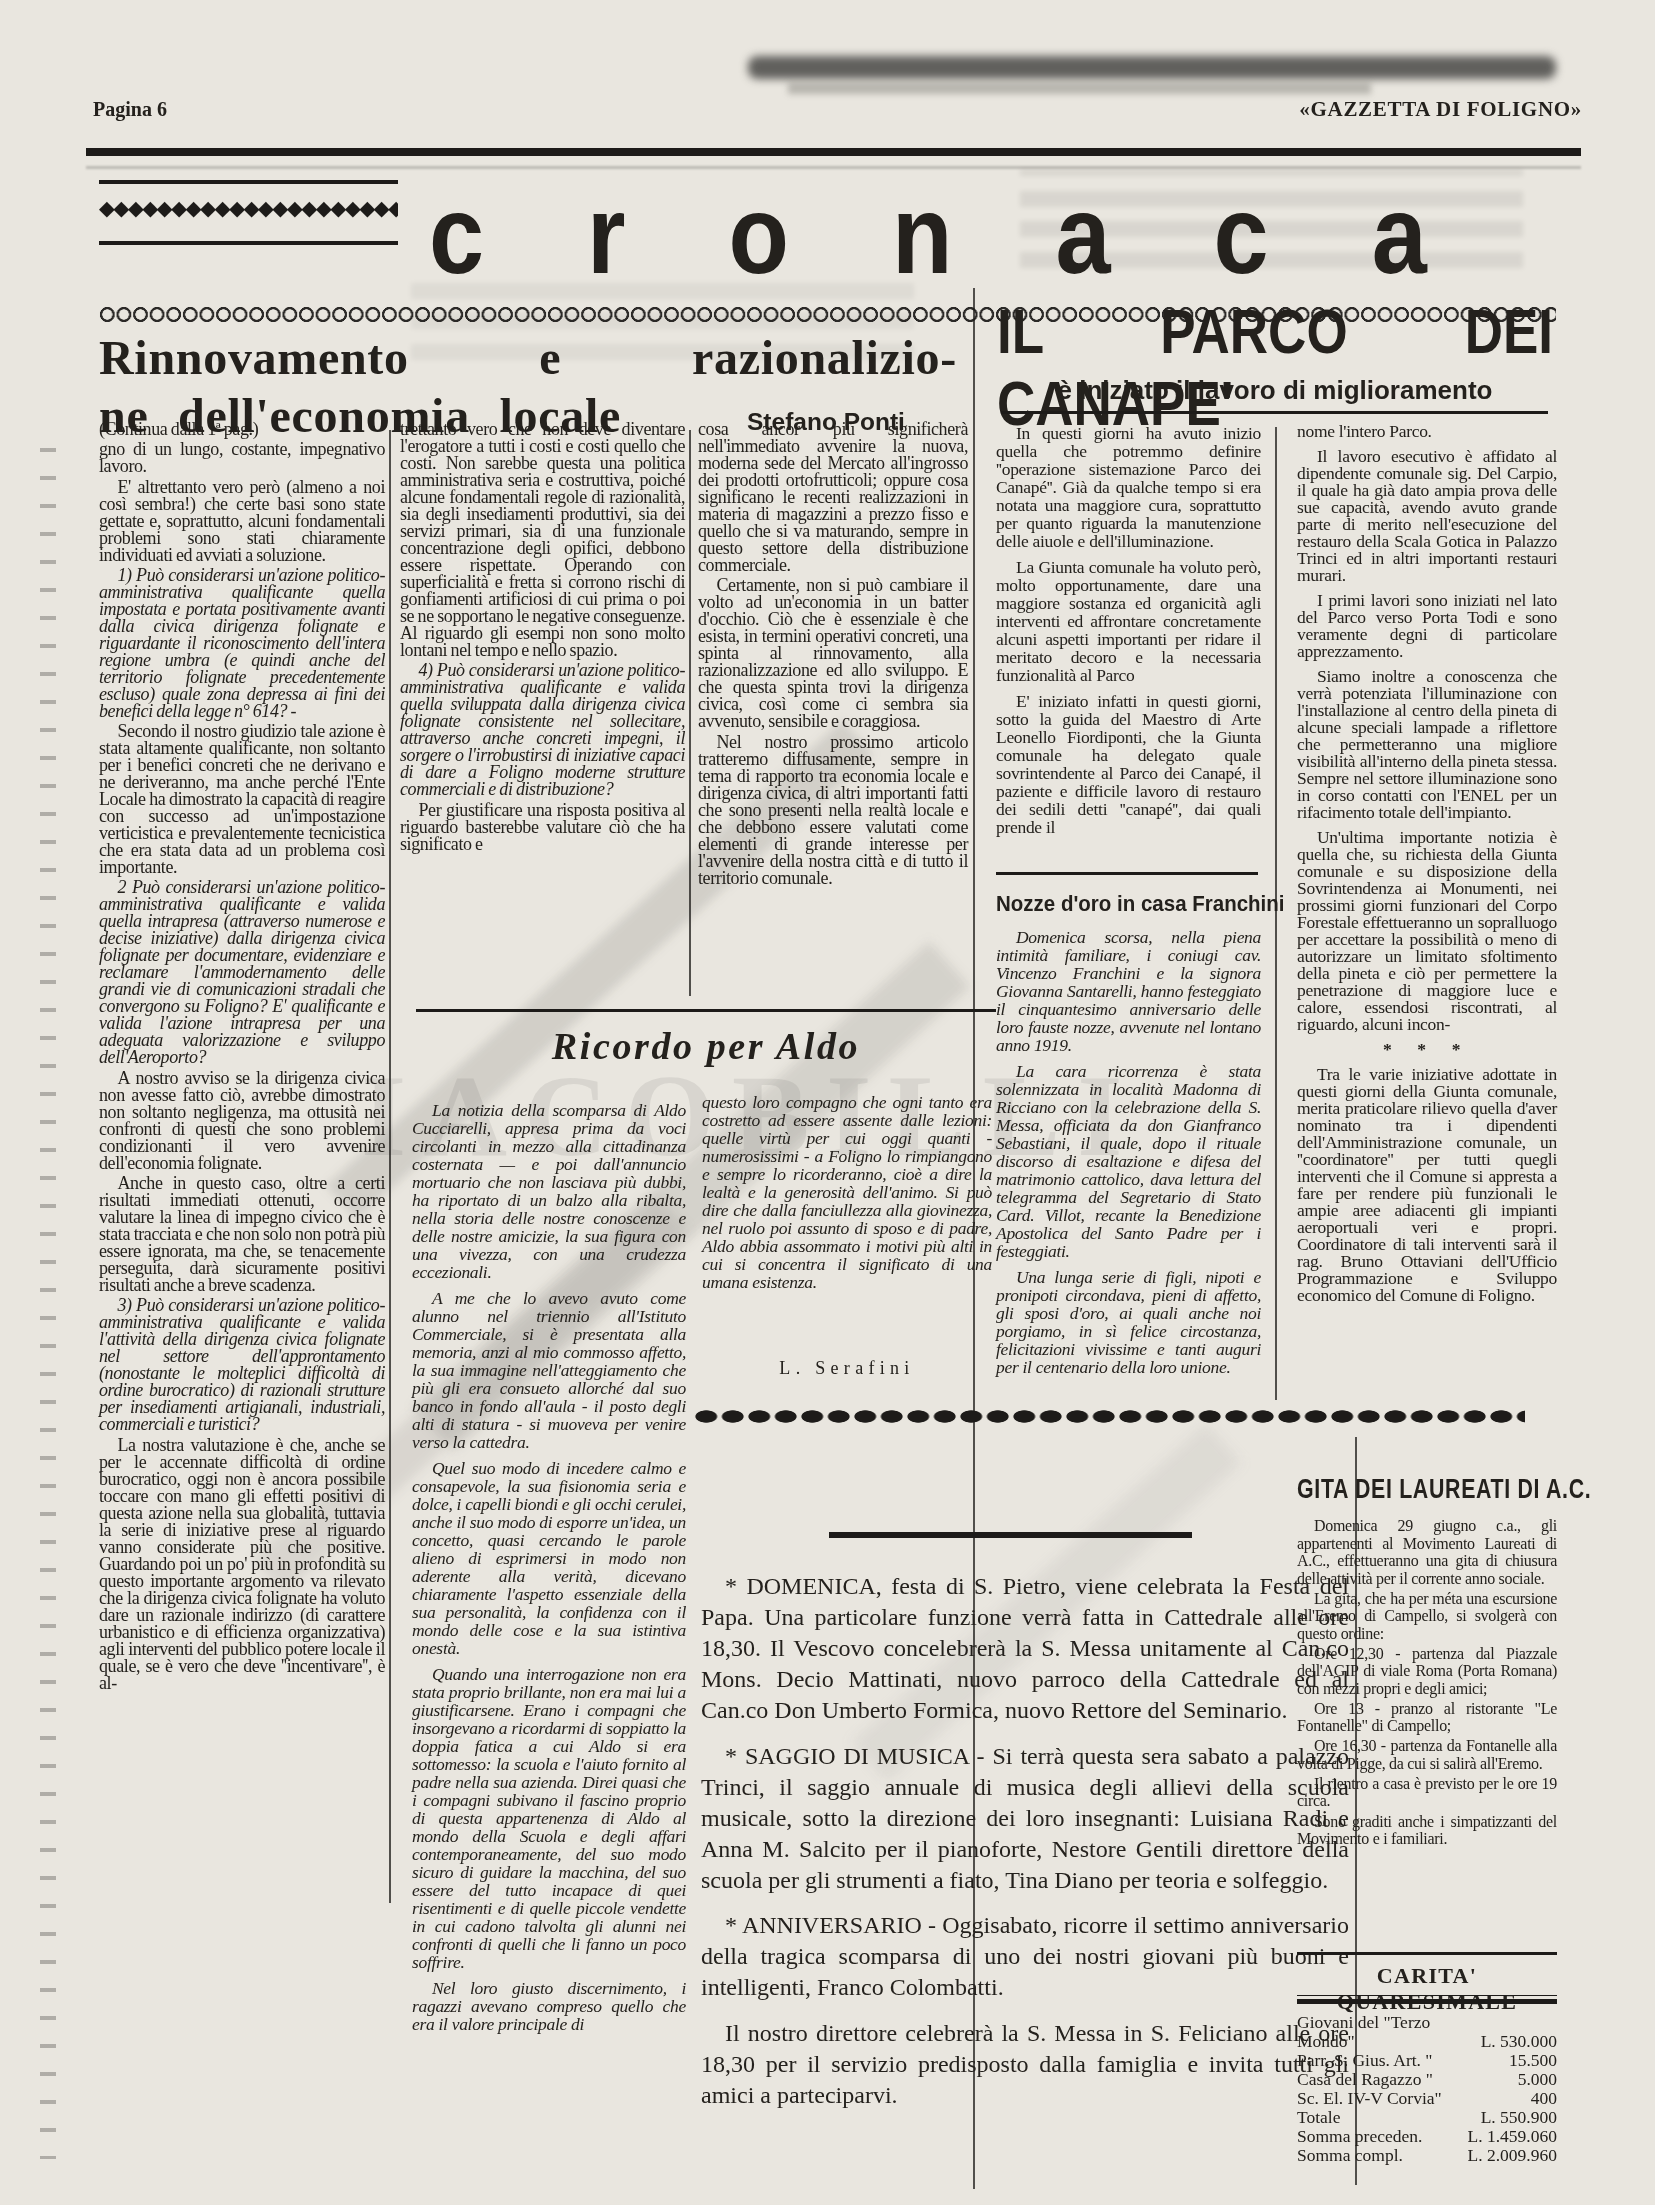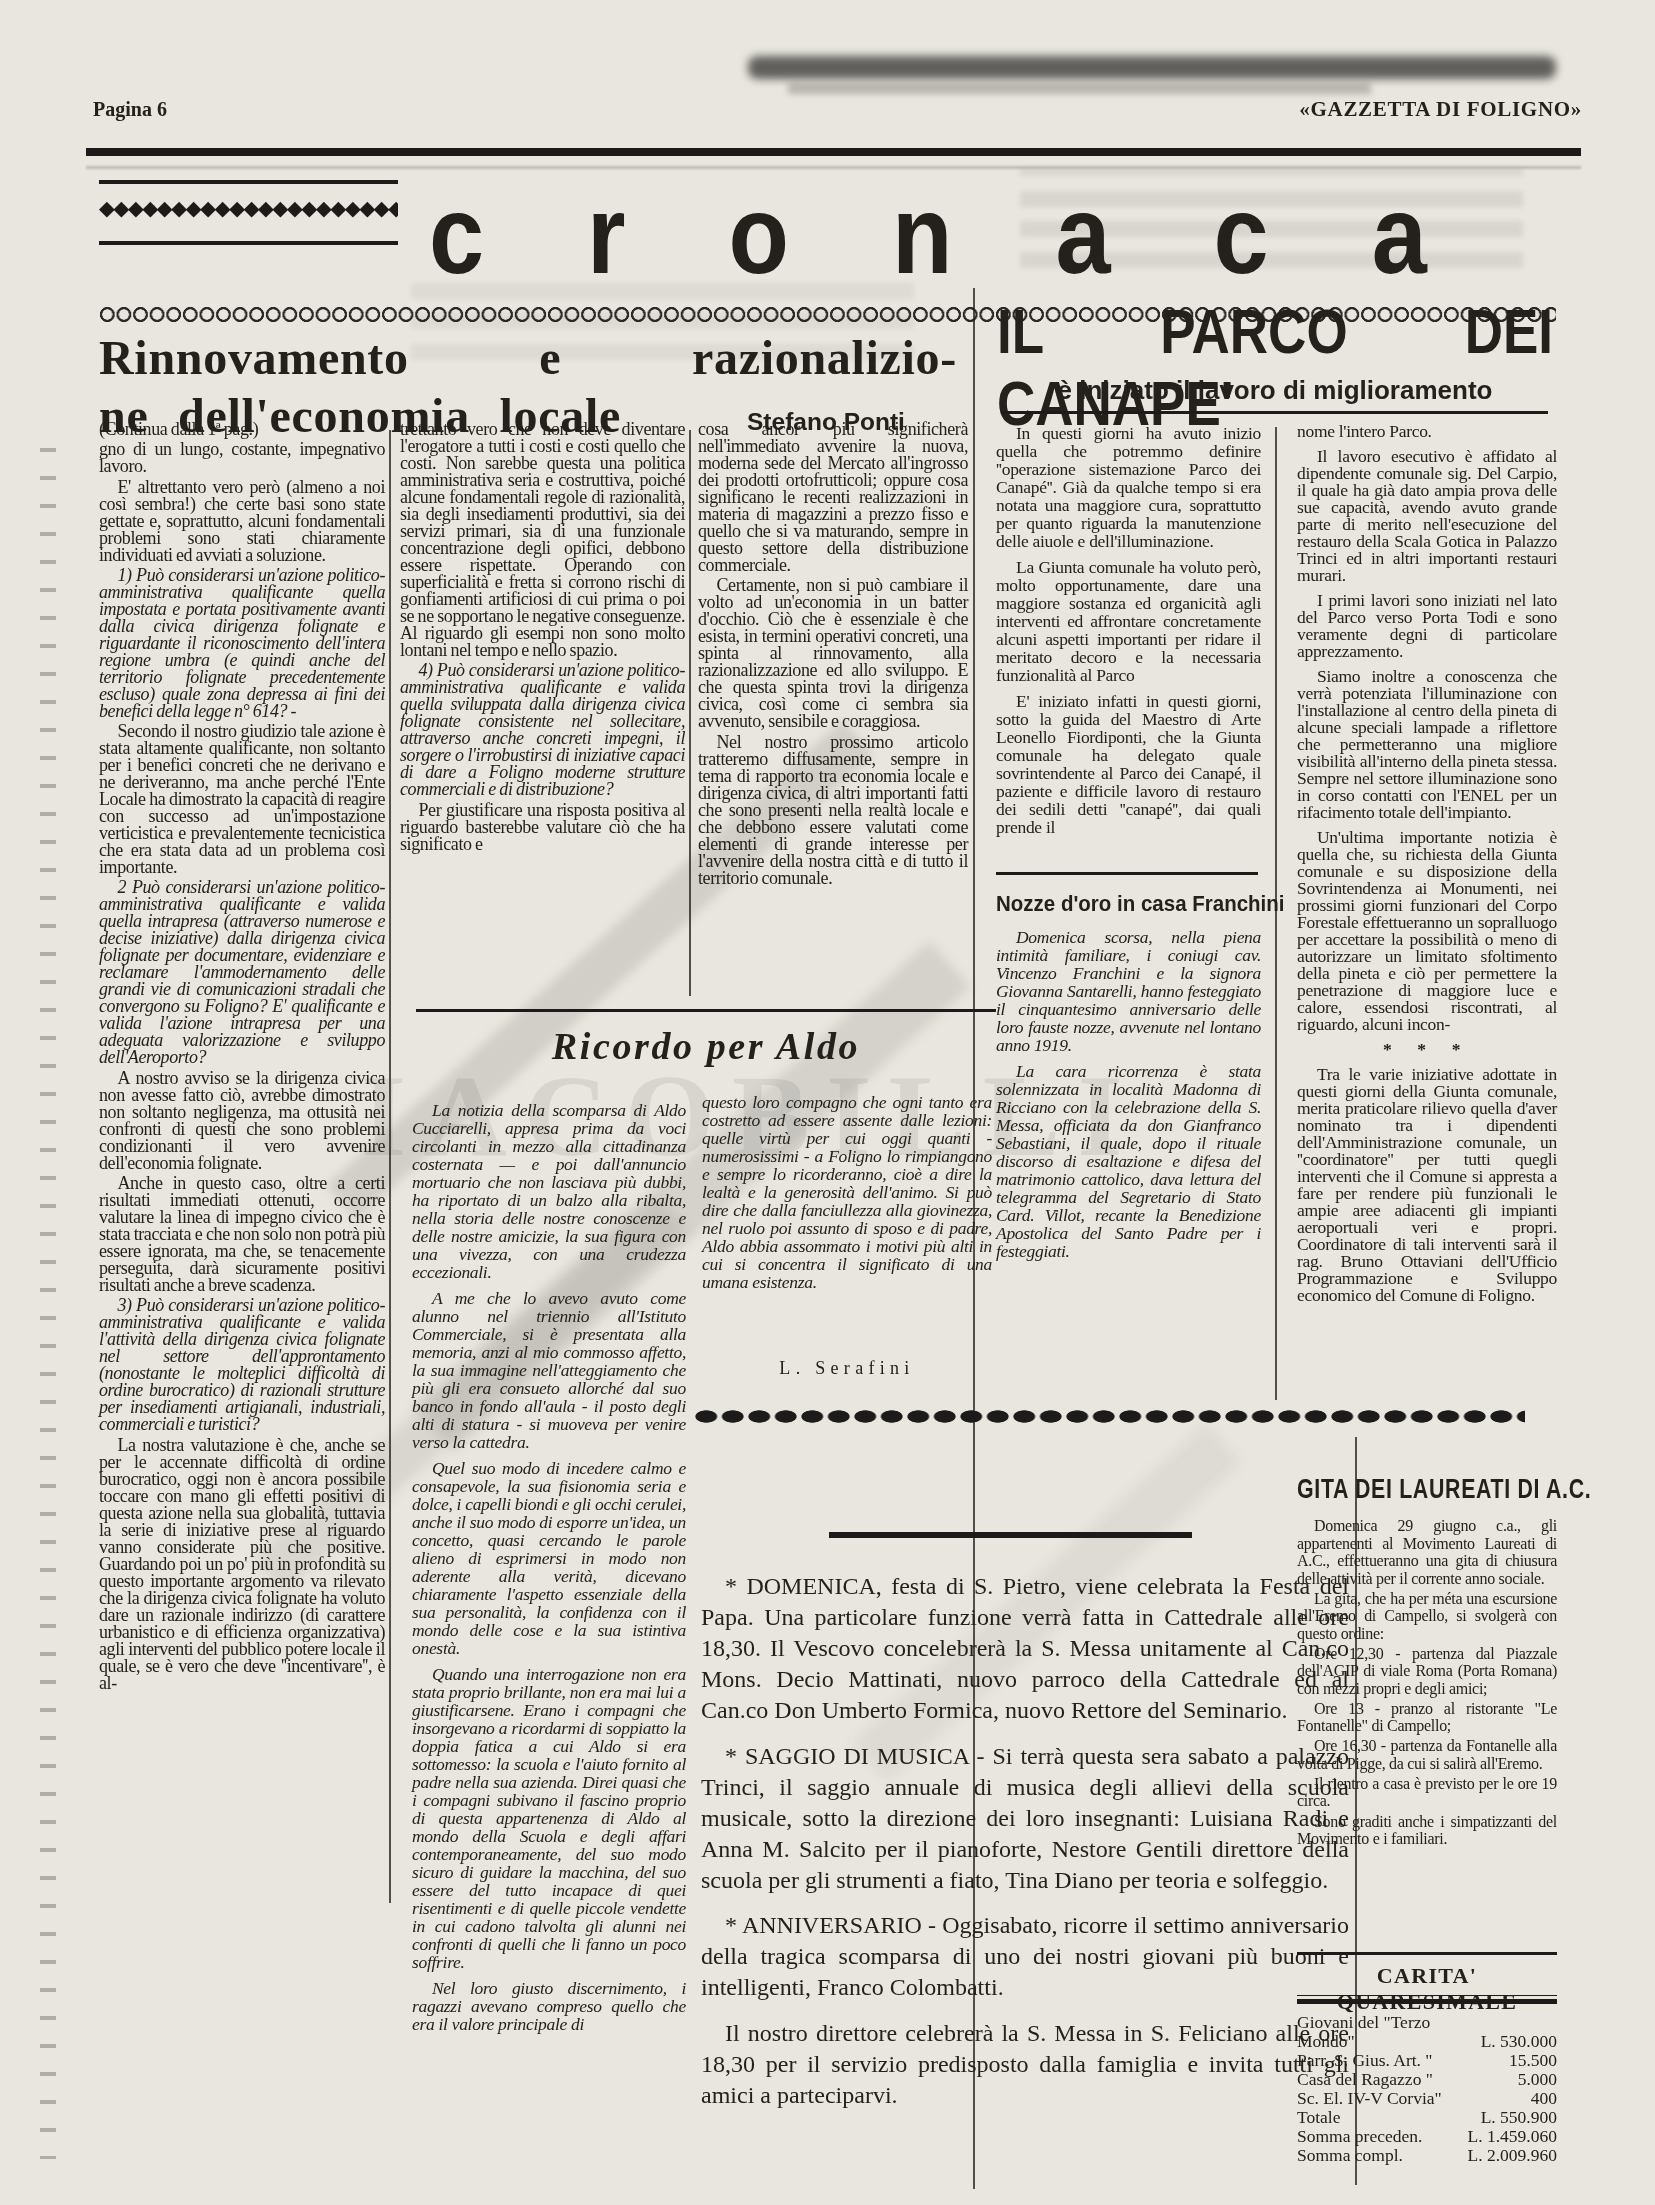--- a/index.html
+++ b/index.html
@@ -131,20 +131,21 @@
       <p class="para">Un'ultima importante notizia è quella che, su richiesta della Giunta comunale e su disposizione della Sovrintendenza ai Monumenti, nei prossimi giorni funzionari del Corpo Forestale effettueranno un sopralluogo per accettare la possibilità o meno di autorizzare un limitato sfoltimento della pineta e ciò per permettere la penetrazione di maggiore luce e calore, essendosi riscontrati, al riguardo, alcuni incon-</p>
       <p class="para stars">* * *</p>
       <p class="para">Tra le varie iniziative adottate in questi giorni della Giunta comunale, merita praticolare rilievo quella d'aver nominato tra i dipendenti dell'Amministrazione comunale, un ''coordinatore'' per tutti quegli interventi che il Comune si appresta a fare per rendere più funzionali le ampie aree adiacenti gli impianti aeroportuali veri e propri. Coordinatore di tali interventi sarà il rag. Bruno Ottaviani dell'Ufficio Programmazione e Sviluppo economico del Comune di Foligno.</p>
     </div>
 
   <div class="abs rule" style="left:996px;top:872px;width:262px;height:2.6px;"></div>
   <div class="abs sans-head nozze-head" style="left:996px;top:890px;">Nozze d'oro in casa Franchini</div>
   <div class="abs body-md italic" style="left:996px;top:928px;width:265px;">
       <p class="para">Domenica scorsa, nella piena intimità familiare, i coniugi cav. Vincenzo Franchini e la signora Giovanna Santarelli, hanno festeggiato il cinquantesimo anniversario delle loro fauste nozze, avvenute nel lontano anno 1919.</p>
       <p class="para">La cara ricorrenza è stata solennizzata in località Madonna di Ricciano con la celebrazione della S. Messa, officiata da don Gianfranco Sebastiani, il quale, dopo il rituale discorso di esaltazione e difesa del matrimonio cattolico, dava lettura del telegramma del Segretario di Stato Card. Villot, recante la Benedizione Apostolica del Santo Padre per i festeggiati.</p>
+      <p class="para">Una lunga serie di figli, nipoti e pronipoti circondava, pieni di affetto, gli sposi d'oro, ai quali anche noi porgiamo, in sì felice circostanza, felicitazioni vivissime e tanti auguri per il centenario della loro unione.</p>
     </div>
 
   <div class="abs rule" style="left:416px;top:1009px;width:580px;height:2.6px;"></div>
   <div class="abs ricordo-title" style="left:416px;top:1024px;width:580px;">Ricordo per Aldo</div>
   <div class="abs body-md italic" style="left:412px;top:1101px;width:274px;">
       <p class="para">La notizia della scomparsa di Aldo Cucciarelli, appresa prima da voci circolanti in mezzo alla cittadinanza costernata — e poi dall'annuncio mortuario che non lasciava più dubbi, ha riportato di un balzo alla ribalta, nella storia delle nostre conoscenze e delle nostre amicizie, la sua figura con una vivezza, con una crudezza eccezionali.</p>
       <p class="para">A me che lo avevo avuto come alunno nel triennio all'Istituto Commerciale, si è presentata alla memoria, anzi al mio commosso affetto, la sua immagine nell'atteggiamento che più gli era consueto allorché dal suo banco in fondo all'aula - il posto degli alti di statura - si muoveva per venire verso la cattedra.</p>
       <p class="para">Quel suo modo di incedere calmo e consapevole, la sua fisionomia seria e dolce, i capelli biondi e gli occhi cerulei, anche il suo modo di esporre un'idea, un concetto, quasi cercando le parole alieno di esprimersi in modo non aderente alla verità, dicevano chiaramente l'aspetto essenziale della sua personalità, la confidenza con il mondo delle cose e la sua istintiva onestà.</p>
       <p class="para">Quando una interrogazione non era stata proprio brillante, non era mai lui a giustificarsene. Erano i compagni che insorgevano a ricordarmi di soppiatto la doppia fatica a cui Aldo si era sottomesso: la scuola e l'aiuto fornito al padre nella sua azienda. Direi quasi che i compagni subivano il fascino proprio di questa appartenenza di Aldo al mondo della Scuola e degli affari contemporaneamente, del suo modo sicuro di guidare la macchina, del suo essere del tutto incapace di quei risentimenti e di quelle piccole vendette in cui cadono talvolta gli alunni nei confronti di quelli che li fanno un poco soffrire.</p>
       <p class="para">Nel loro giusto discernimento, i ragazzi avevano compreso quello che era il valore principale di</p>

